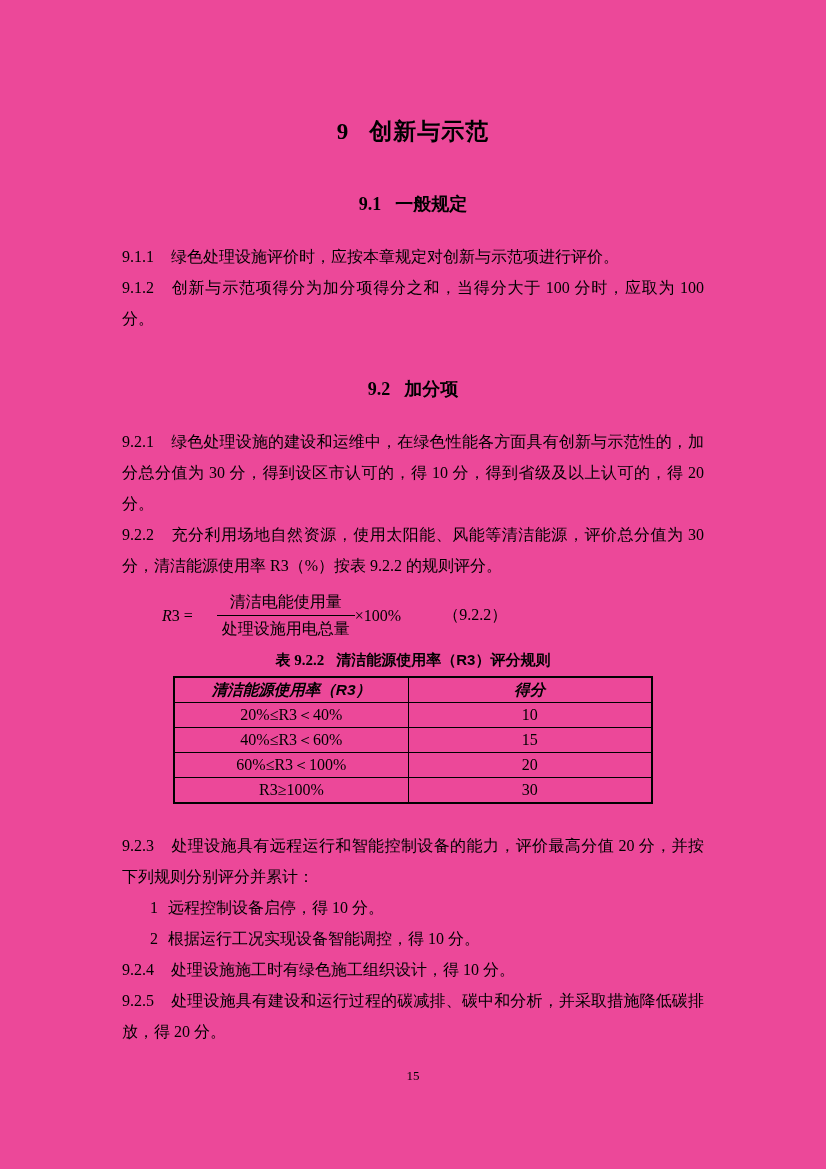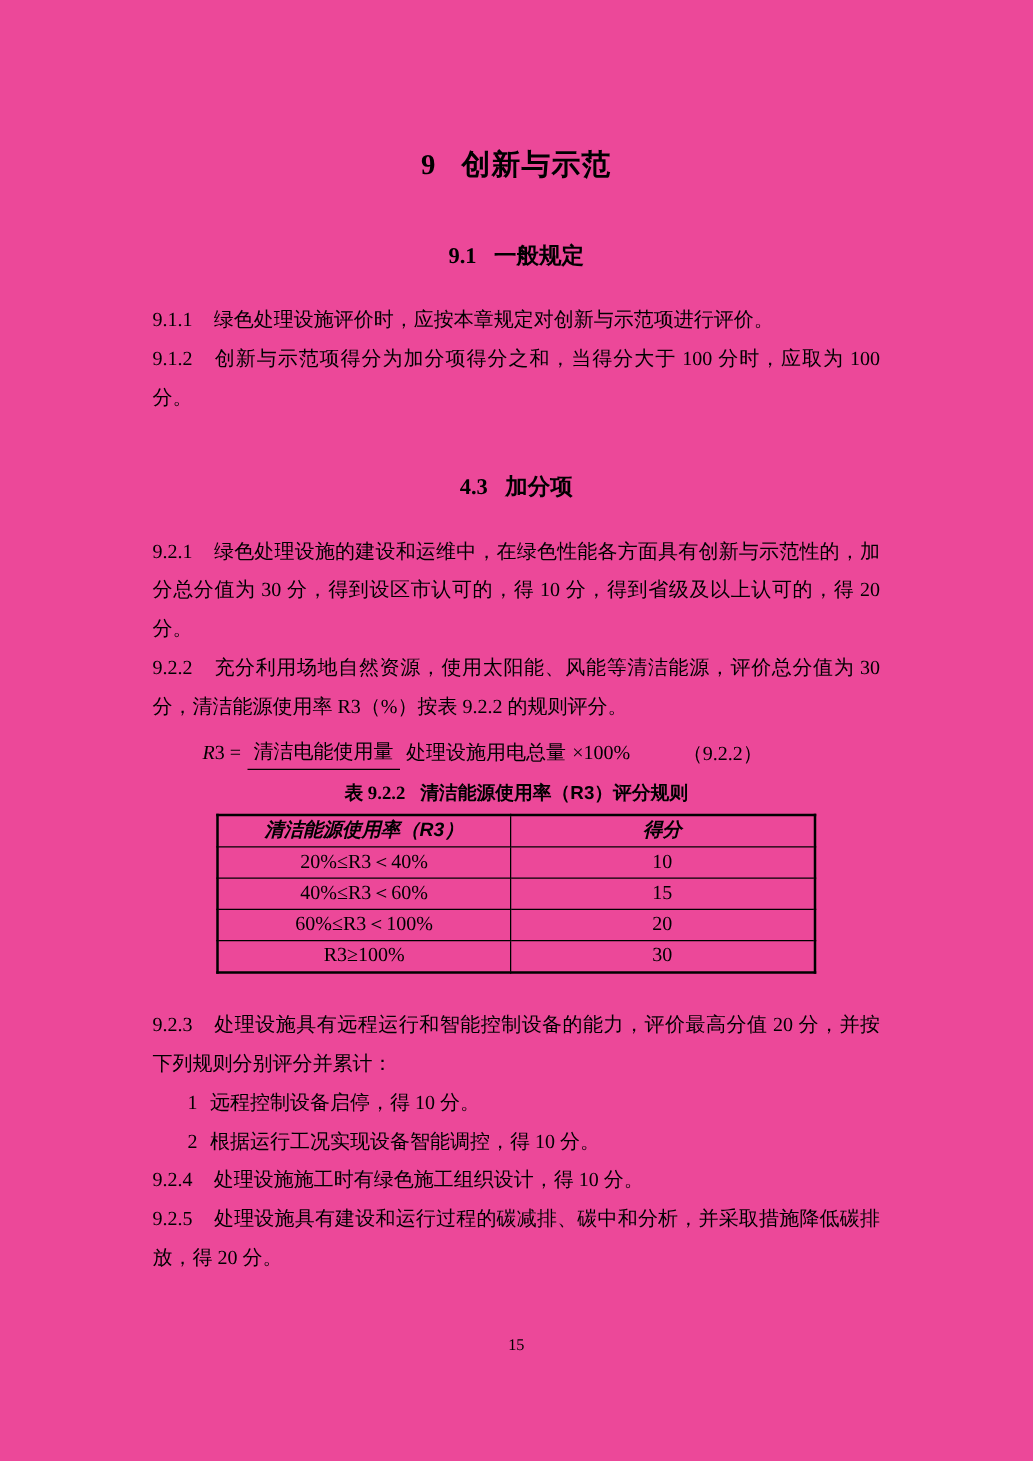--- a/index.html
+++ b/index.html
@@ -57,23 +57,24 @@
   .formula {
     display: flex;
     align-items: center;
     margin: 9px 0 4px 0;
     padding-left: 40px;
     font-size: 16px;
   }
   .f-lhs { margin-right: 5px; white-space: pre; }
   .frac {
     display: inline-flex;
-    flex-direction: row;
-    text-align: left;
+    flex-direction: column;
+    text-align: center;
     line-height: 24px;
+    margin-left: 19px;
   }
   .frac .fnum { border-bottom: 1px solid #000; padding: 0 5px 1px 5px; }
   .frac .fden { padding: 1px 5px 0 5px; }
   .f-factor { white-space: pre; }
   .f-label { margin-left: 42px; }
   .table-caption {
     margin: 8px 0 5px 0;
     text-align: center;
     font-family: "Liberation Sans", "DejaVu Sans", sans-serif;
     font-weight: bold;
@@ -129,21 +130,21 @@
     </h2>
 
     <p class="clause">
       <span class="cnum">9.1.1</span><span>绿色处理设施评价时，应按本章规定对创新与示范项进行评价。</span>
     </p>
     <p class="clause">
       <span class="cnum">9.1.2</span><span>创新与示范项得分为加分项得分之和，当得分大于 100 分时，应取为 100 分。</span>
     </p>
 
     <h2 class="section-heading">
-      <span class="h-num">4.3</span><span>加分项</span>
+      <span class="h-num">9.2</span><span>加分项</span>
     </h2>
 
     <p class="clause">
       <span class="cnum">9.2.1</span><span>绿色处理设施的建设和运维中，在绿色性能各方面具有创新与示范性的，加分总分值为 30 分，得到设区市认可的，得 10 分，得到省级及以上认可的，得 20 分。</span>
     </p>
     <p class="clause">
       <span class="cnum">9.2.2</span><span>充分利用场地自然资源，使用太阳能、风能等清洁能源，评价总分值为 30 分，清洁能源使用率 R3（%）按表 9.2.2 的规则评分。</span>
     </p>
 
     <div class="formula">

